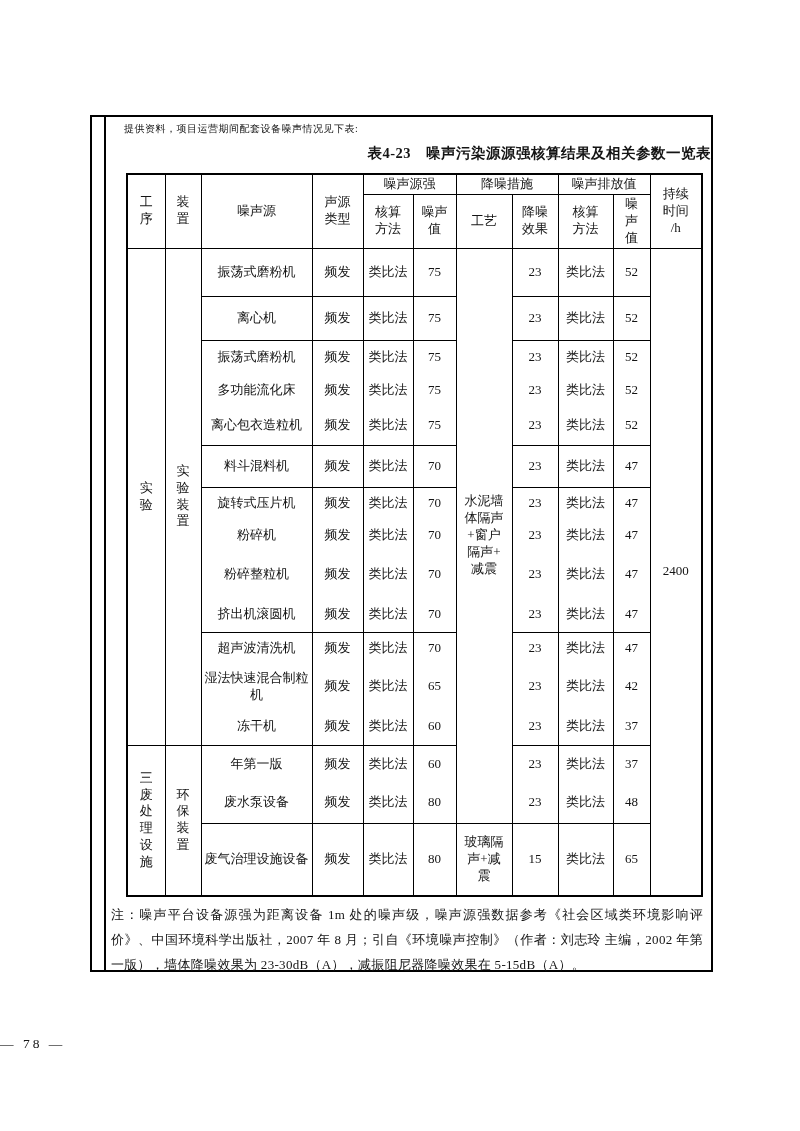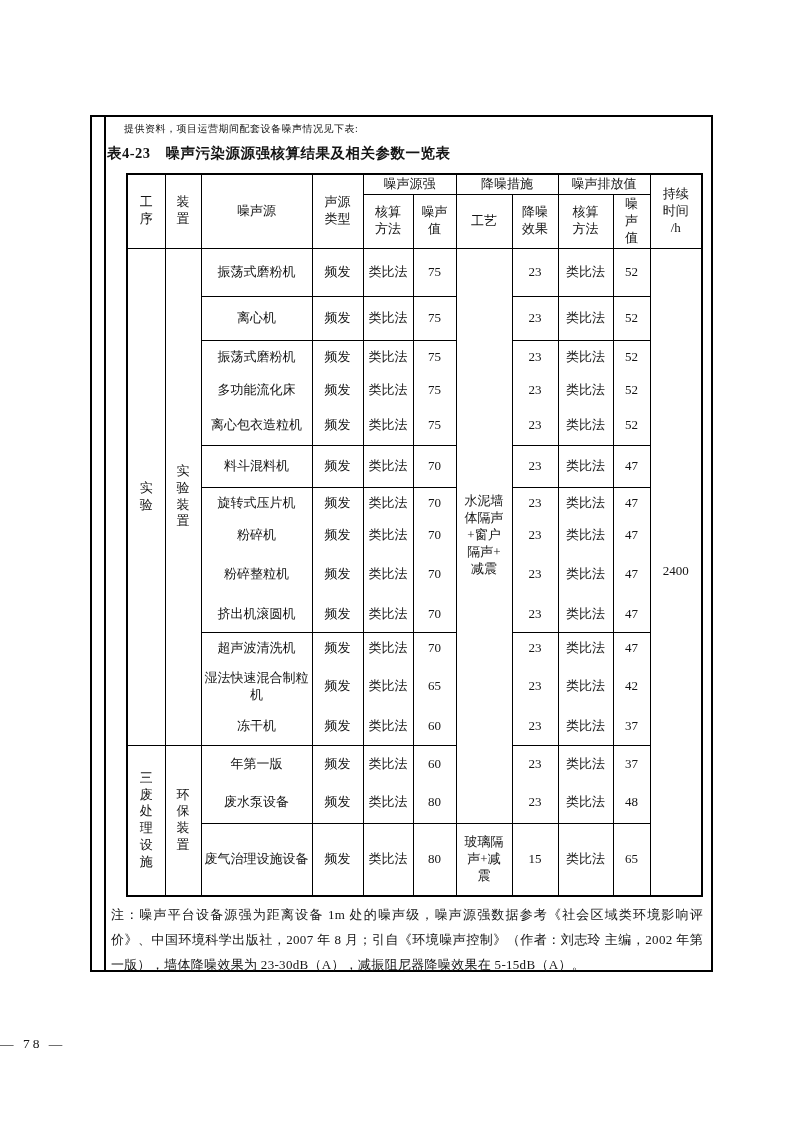--- a/index.html
+++ b/index.html
@@ -15,21 +15,21 @@
   .margin-line{
     position:absolute;left:12px;top:0;bottom:0;width:0;
     border-left:2px solid #000;
   }
   .content{position:absolute;left:15px;top:0;right:0;bottom:0;}
   .intro{
     padding:4px 16px 0 17px;font-size:10px;line-height:1.5;
     letter-spacing:0.5px;
   }
   .doc-title{
-    text-align:left;font-weight:bold;font-size:14.5px;margin-top:8px;
+    text-align:right;font-weight:bold;font-size:14.5px;margin-top:8px;
     letter-spacing:0.5px;
   }
   table.noise{
     border-collapse:collapse;table-layout:fixed;width:575px;
     margin:10px 0 0 19px;border:2px solid #000;
   }
   table.noise th, table.noise td{
     border-left:1px solid #000;
     padding:1px 2px;text-align:center;vertical-align:middle;
     font-weight:normal;font-size:13px;line-height:1.3;

